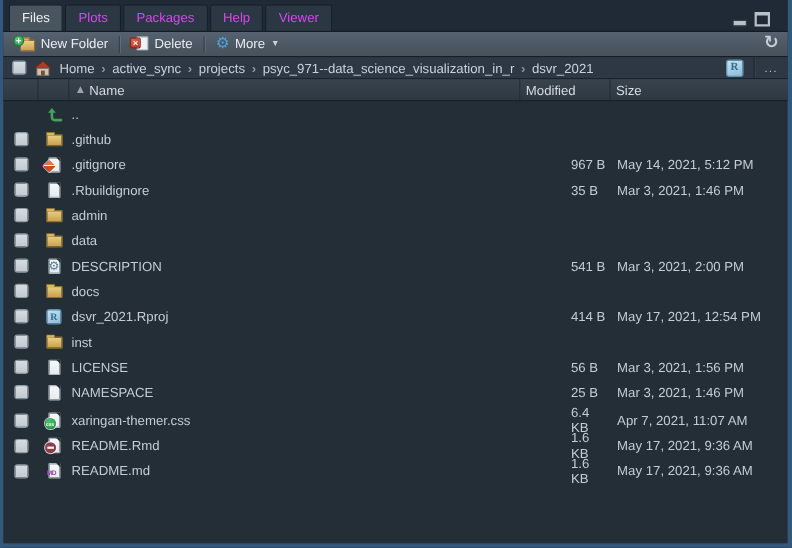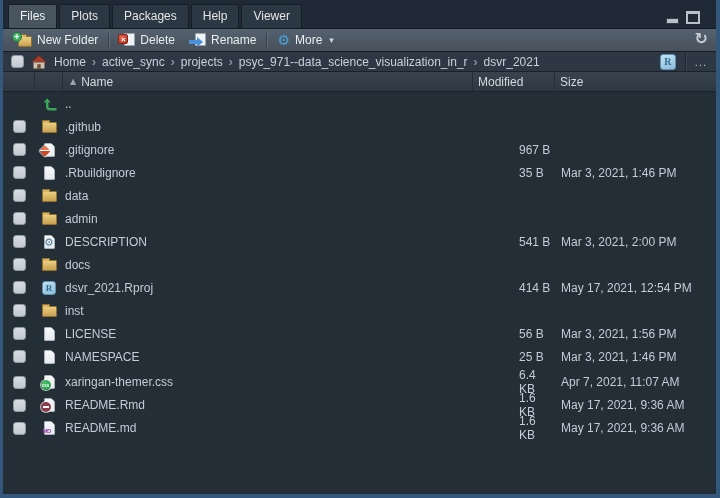--- a/index.html
+++ b/index.html
@@ -5,21 +5,21 @@
   * { box-sizing: border-box; margin: 0; padding: 0; }
   html, body { width: 720px; height: 498px; overflow: hidden; background: #33587c;
                font-family: "Liberation Sans", sans-serif; }
   .pane { width: 720px; height: 498px; display: flex; flex-direction: column;
           background: #242e37; border-left: 3px solid #33587c; border-right: 4px solid #33587c;
           border-bottom: 4px solid #33587c; }
 
   
   .tabbar { flex: 0 0 29px; background: #1f2a36; border-bottom: 1px solid #131a22;
             display: flex; align-items: flex-end; padding-left: 5px; position: relative; }
-  .tab { height: 24px; line-height: 23px; padding: 0 11px; font-size: 12px; color: #e5e5e5;
+  .tab { height: 24px; line-height: 23px; padding: 0 11px; font-size: 12px; color: #d946ef;
          background: #2b3743; border: 1px solid #161d26; border-bottom: none;
          border-radius: 2px 2px 0 0; margin-right: 2px; cursor: default; }
   .tab.active { background: #48545e; color: #eef1f4; }
   .win-controls { position: absolute; right: 16px; top: 11px; display: flex; align-items: flex-end; gap: 7px; }
   .min-icon { width: 13px; height: 6px; background: #b9c1c8; border: 1px solid #343f49; border-radius: 1px; }
   .max-icon { width: 14px; height: 13px; border: 2px solid #b9c1c8; border-top-width: 3px; }
 
   
   .toolbar { flex: 0 0 23px; background: linear-gradient(#566270, #4a5560 70%, #47525c);
              border-bottom: 1px solid #161d25; display: flex; align-items: center;
@@ -138,27 +138,20 @@
       <span>New Folder</span>
     </div>
     <div class="tsep"></div>
     <div class="tbtn">
       <span class="ic-delete">
           <span class="mini-page"></span>
           <span class="del-x">×</span>
         </span>
       <span>Delete</span>
     </div>
-    <div class="tbtn">
-      <span class="ic-rename">
-          <span class="mini-page"></span>
-          <span class="ren-arrow"></span>
-        </span>
-      <span>Rename</span>
-    </div>
     <div class="tsep"></div>
     <div class="tbtn">
       <span class="ic-gear glyph">⚙</span>
       <span>More</span>
       <span class="caret glyph">▾</span>
     </div>
     <div class="spacer"></div>
     <div class="refresh glyph">↻</div>
   </div>
 
@@ -234,20 +227,21 @@
         </div>
         <div class="cell-icon">
           <span class="file-icon">
             <span class="page">
               <span class="git-diamond"></span>
             </span>
           </span>
         </div>
         <div class="cell-name"><span>.gitignore</span></div>
         <div class="cell-size">967 B</div>
+        <div class="cell-mod">May 14, 2021, 5:12 PM</div>
       </div>
       <div class="frow">
         <div class="cell-cb">
           <span class="checkbox"></span>
         </div>
         <div class="cell-icon">
           <span class="file-icon">
             <span class="page"></span>
           </span>
         </div>
@@ -257,34 +251,34 @@
       </div>
       <div class="frow">
         <div class="cell-cb">
           <span class="checkbox"></span>
         </div>
         <div class="cell-icon">
           <span class="file-icon">
             <span class="folder"></span>
           </span>
         </div>
+        <div class="cell-name"><span>admin</span></div>
+        <div class="cell-size"></div>
+        <div class="cell-mod"></div>
+      </div>
+      <div class="frow">
+        <div class="cell-cb">
+          <span class="checkbox"></span>
+        </div>
+        <div class="cell-icon">
+          <span class="file-icon">
+            <span class="folder"></span>
+          </span>
+        </div>
         <div class="cell-name"><span>data</span></div>
-        <div class="cell-size"></div>
-        <div class="cell-mod"></div>
-      </div>
-      <div class="frow">
-        <div class="cell-cb">
-          <span class="checkbox"></span>
-        </div>
-        <div class="cell-icon">
-          <span class="file-icon">
-            <span class="folder"></span>
-          </span>
-        </div>
-        <div class="cell-name"><span>admin</span></div>
         <div class="cell-size"></div>
         <div class="cell-mod"></div>
       </div>
       <div class="frow">
         <div class="cell-cb">
           <span class="checkbox"></span>
         </div>
         <div class="cell-icon">
           <span class="file-icon">
             <span class="page">

